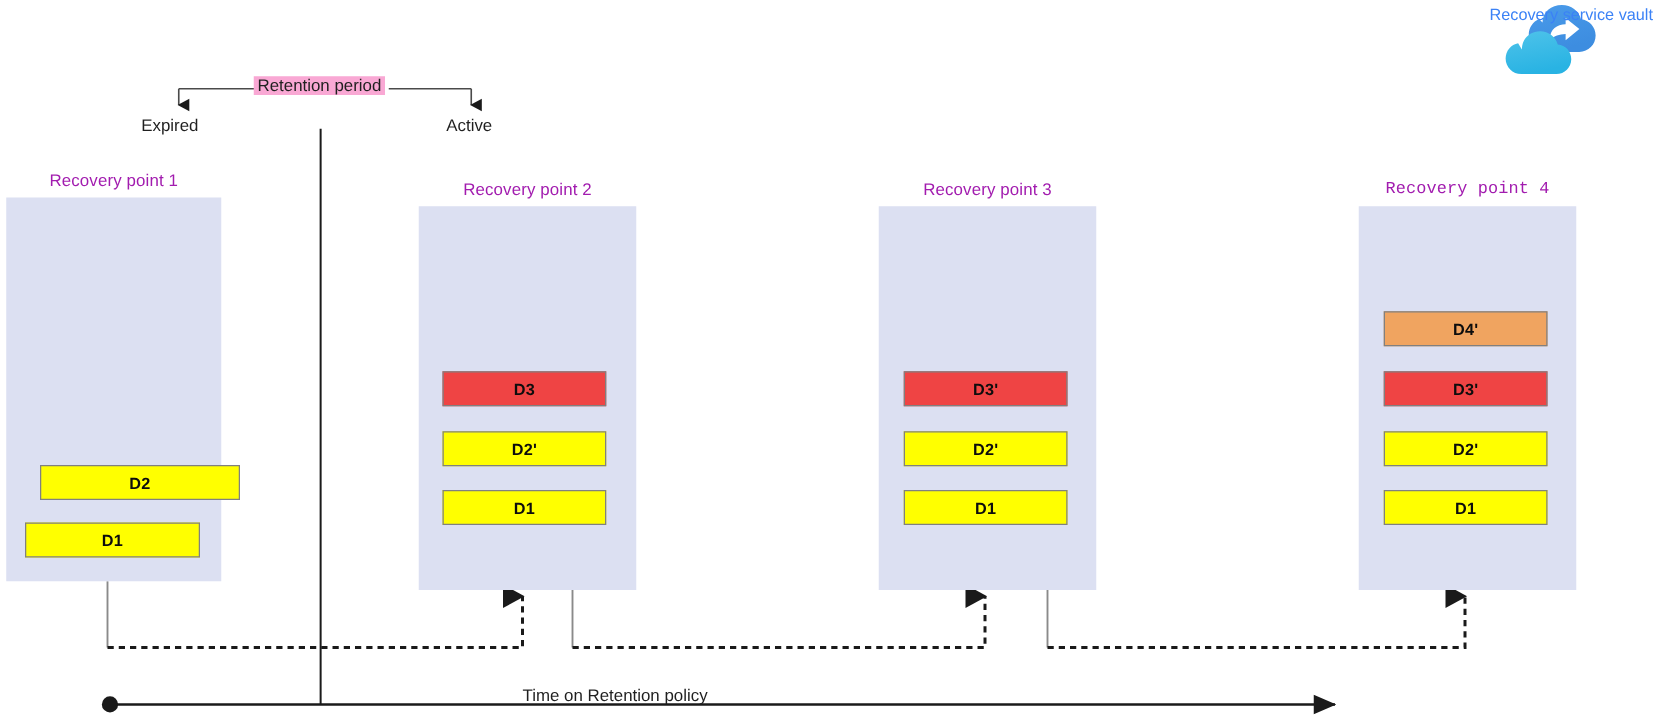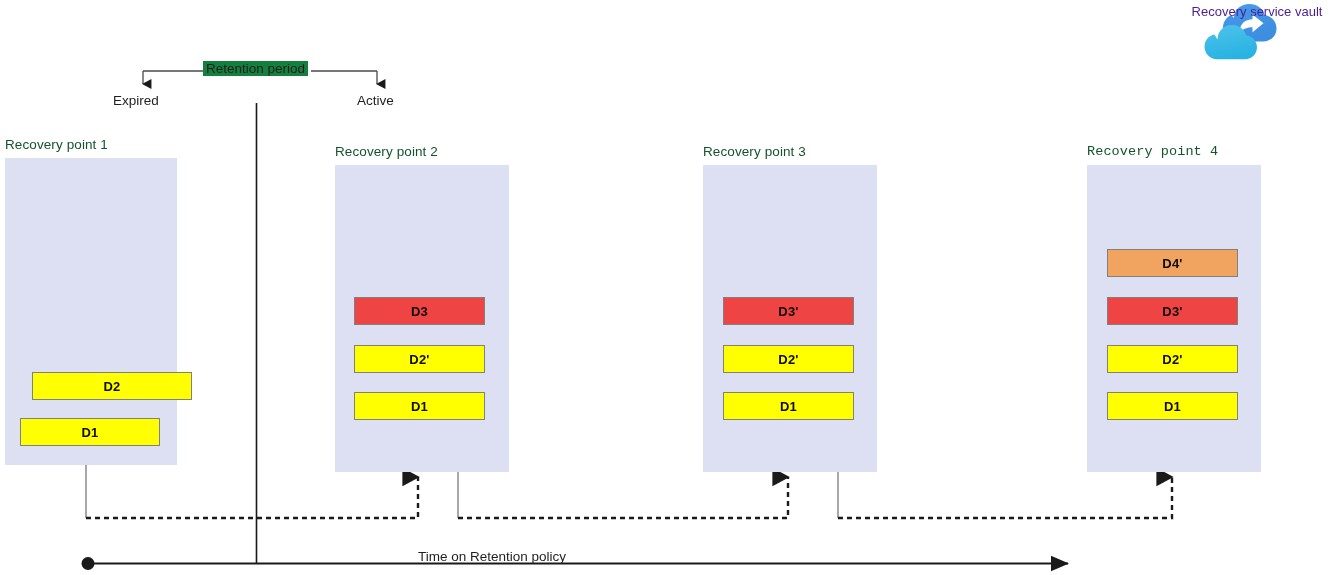--- a/index.html
+++ b/index.html
@@ -19,21 +19,22 @@
     position: absolute;
     left: 0; top: 0;
     width: 1330px;
     height: 575px;
   }
 
   
   .rp-title {
     position: absolute;
     font-size: 13.5px;
-    color: #14532d;
+    color: #a21caf;
+    text-align: center;
     white-space: nowrap;
     letter-spacing: .1px;
   }
   .rp-box {
     position: absolute;
     background: #dce0f2;
   }
   .data-bar {
     position: absolute;
     height: 28px;
@@ -54,34 +55,34 @@
   
   .vault-wrap {
     position: absolute;
     left: 1184px;
     top: 2px;
     width: 146px;
     text-align: center;
   }
   .vault-label {
     font-size: 13px;
-    color: #4c1d95;
+    color: #3b82f6;
     margin-top: 2px;
     white-space: nowrap;
   }
 
   
   .ret-label {
     position: absolute;
     left: 203px;
     top: 61px;
     font-size: 13.5px;
     color: #1f1f1f;
     white-space: nowrap;
-    background: #15803d;
+    background: #f9a8d4;
     padding: 0 3px;
   }
   .state-label {
     position: absolute;
     font-size: 13.5px;
     color: #1f1f1f;
     white-space: nowrap;
   }
   .axis-label {
     position: absolute;

